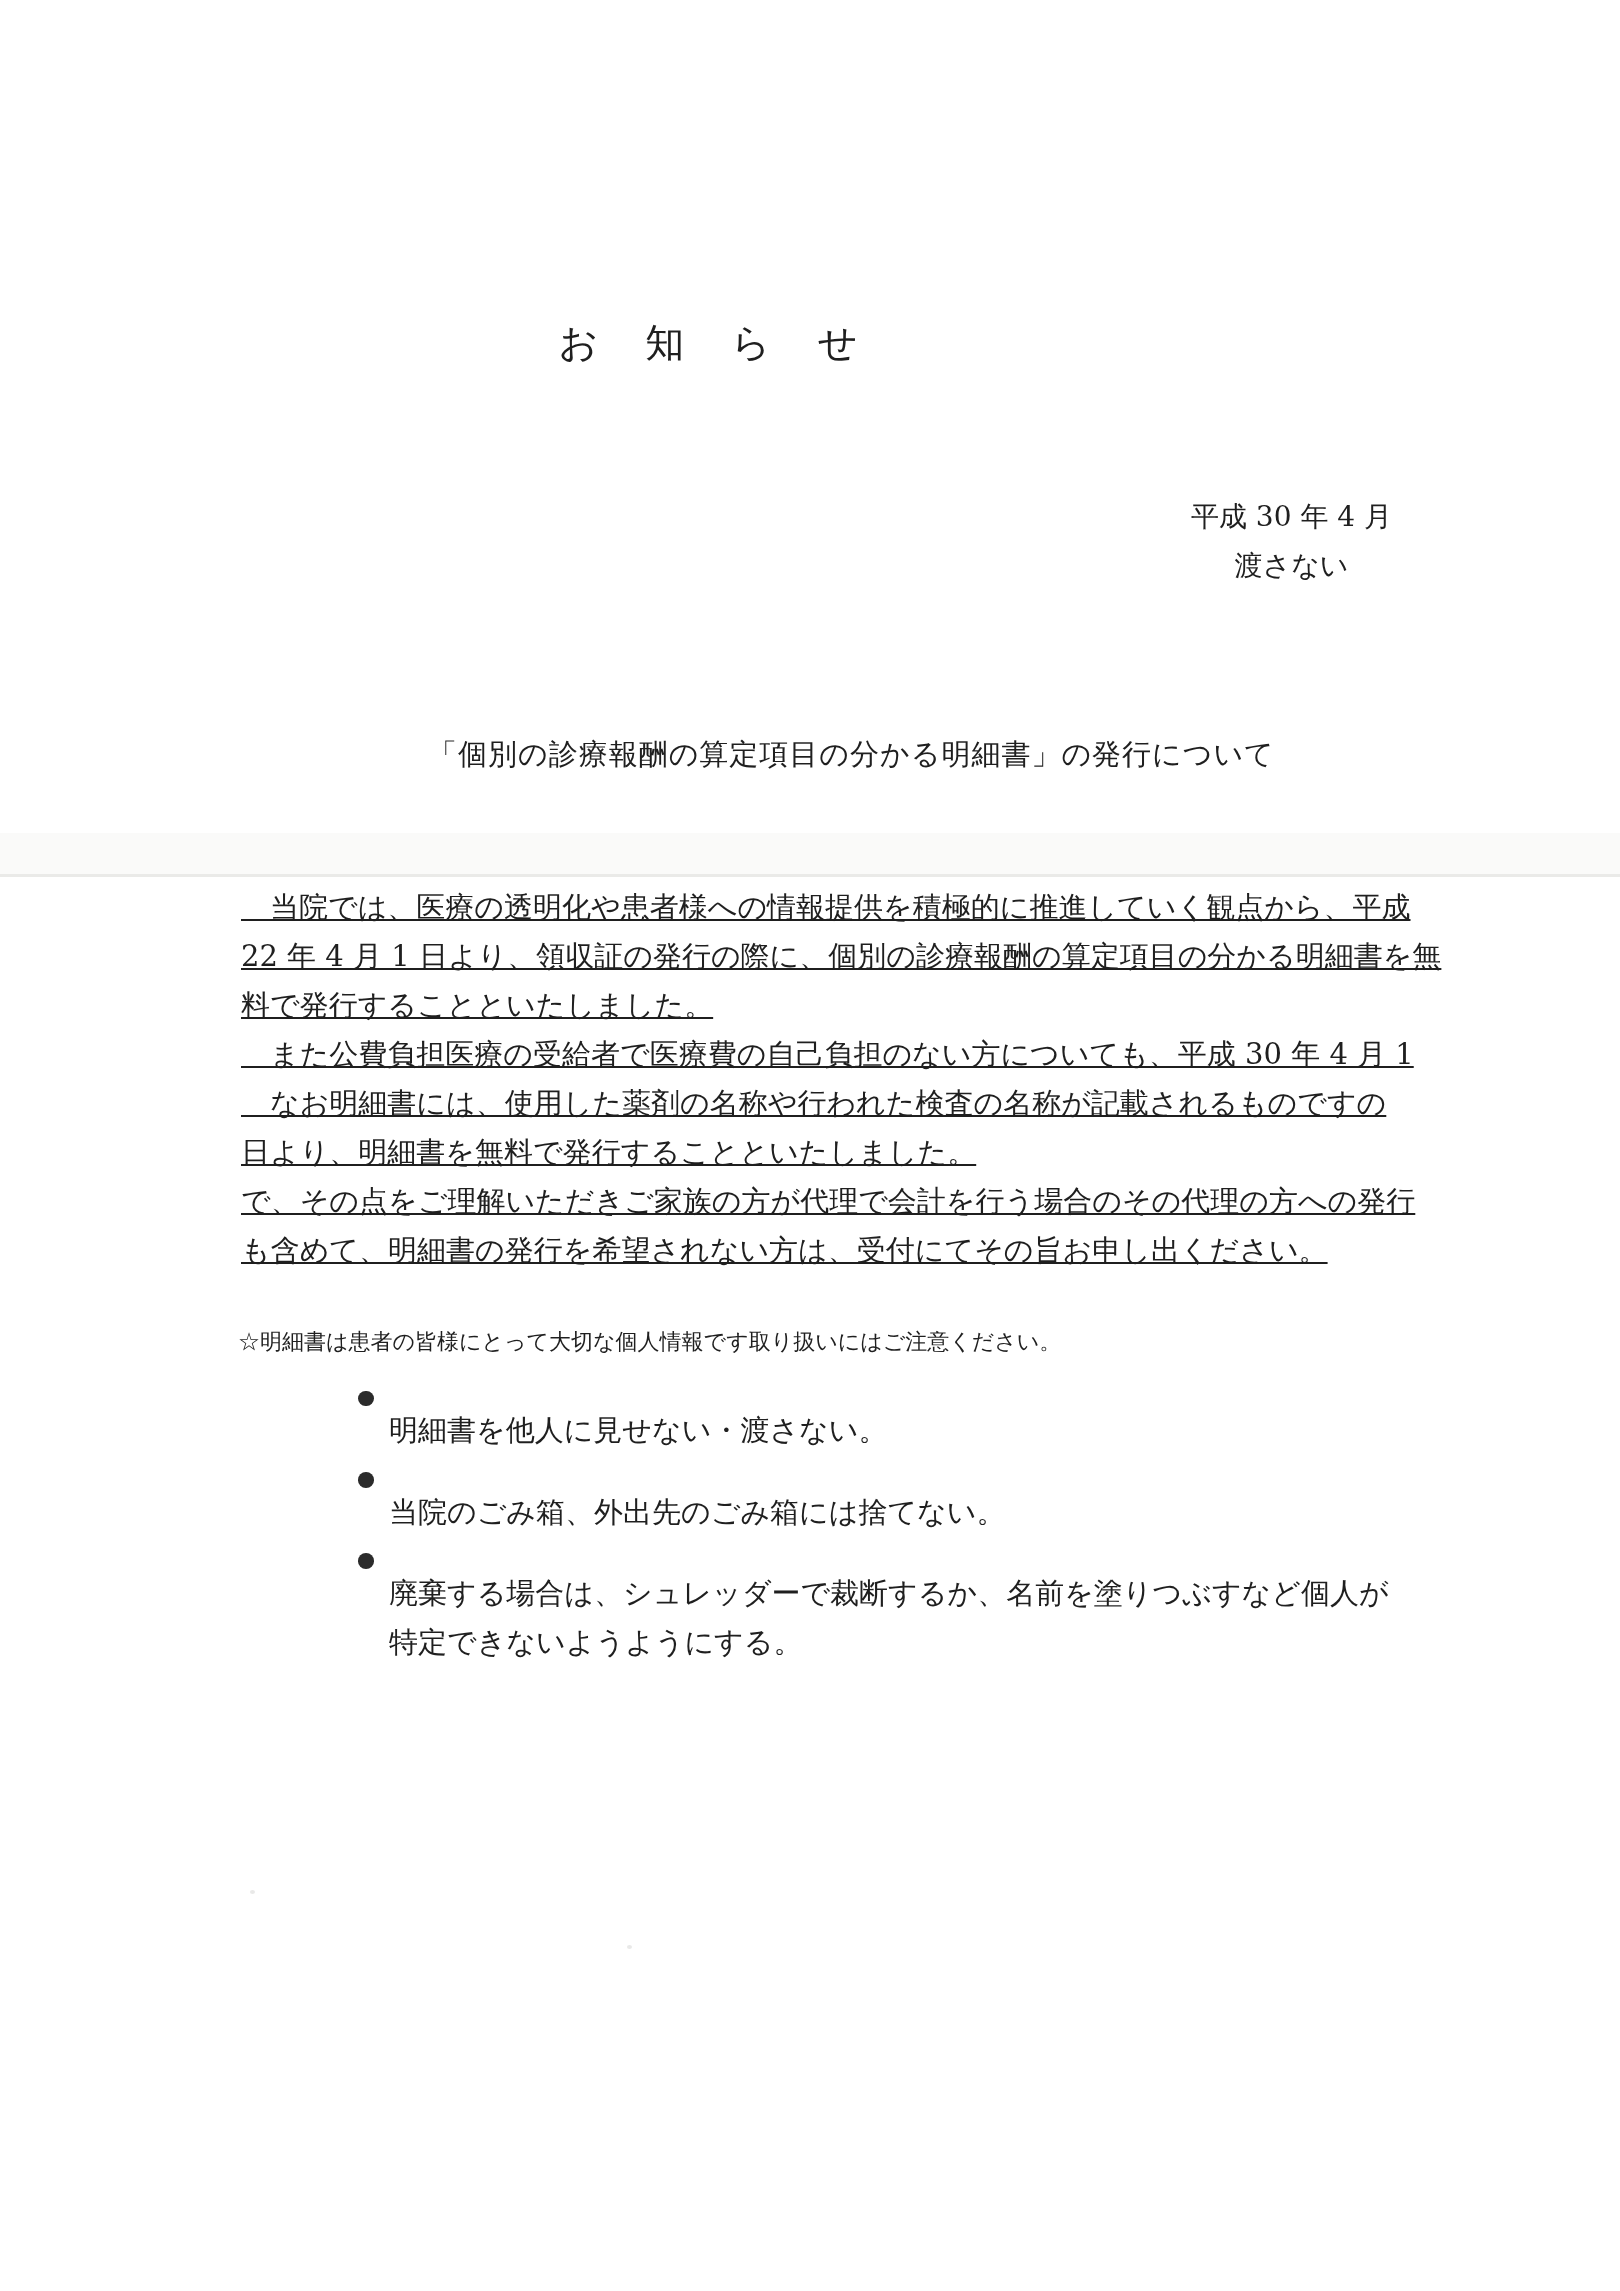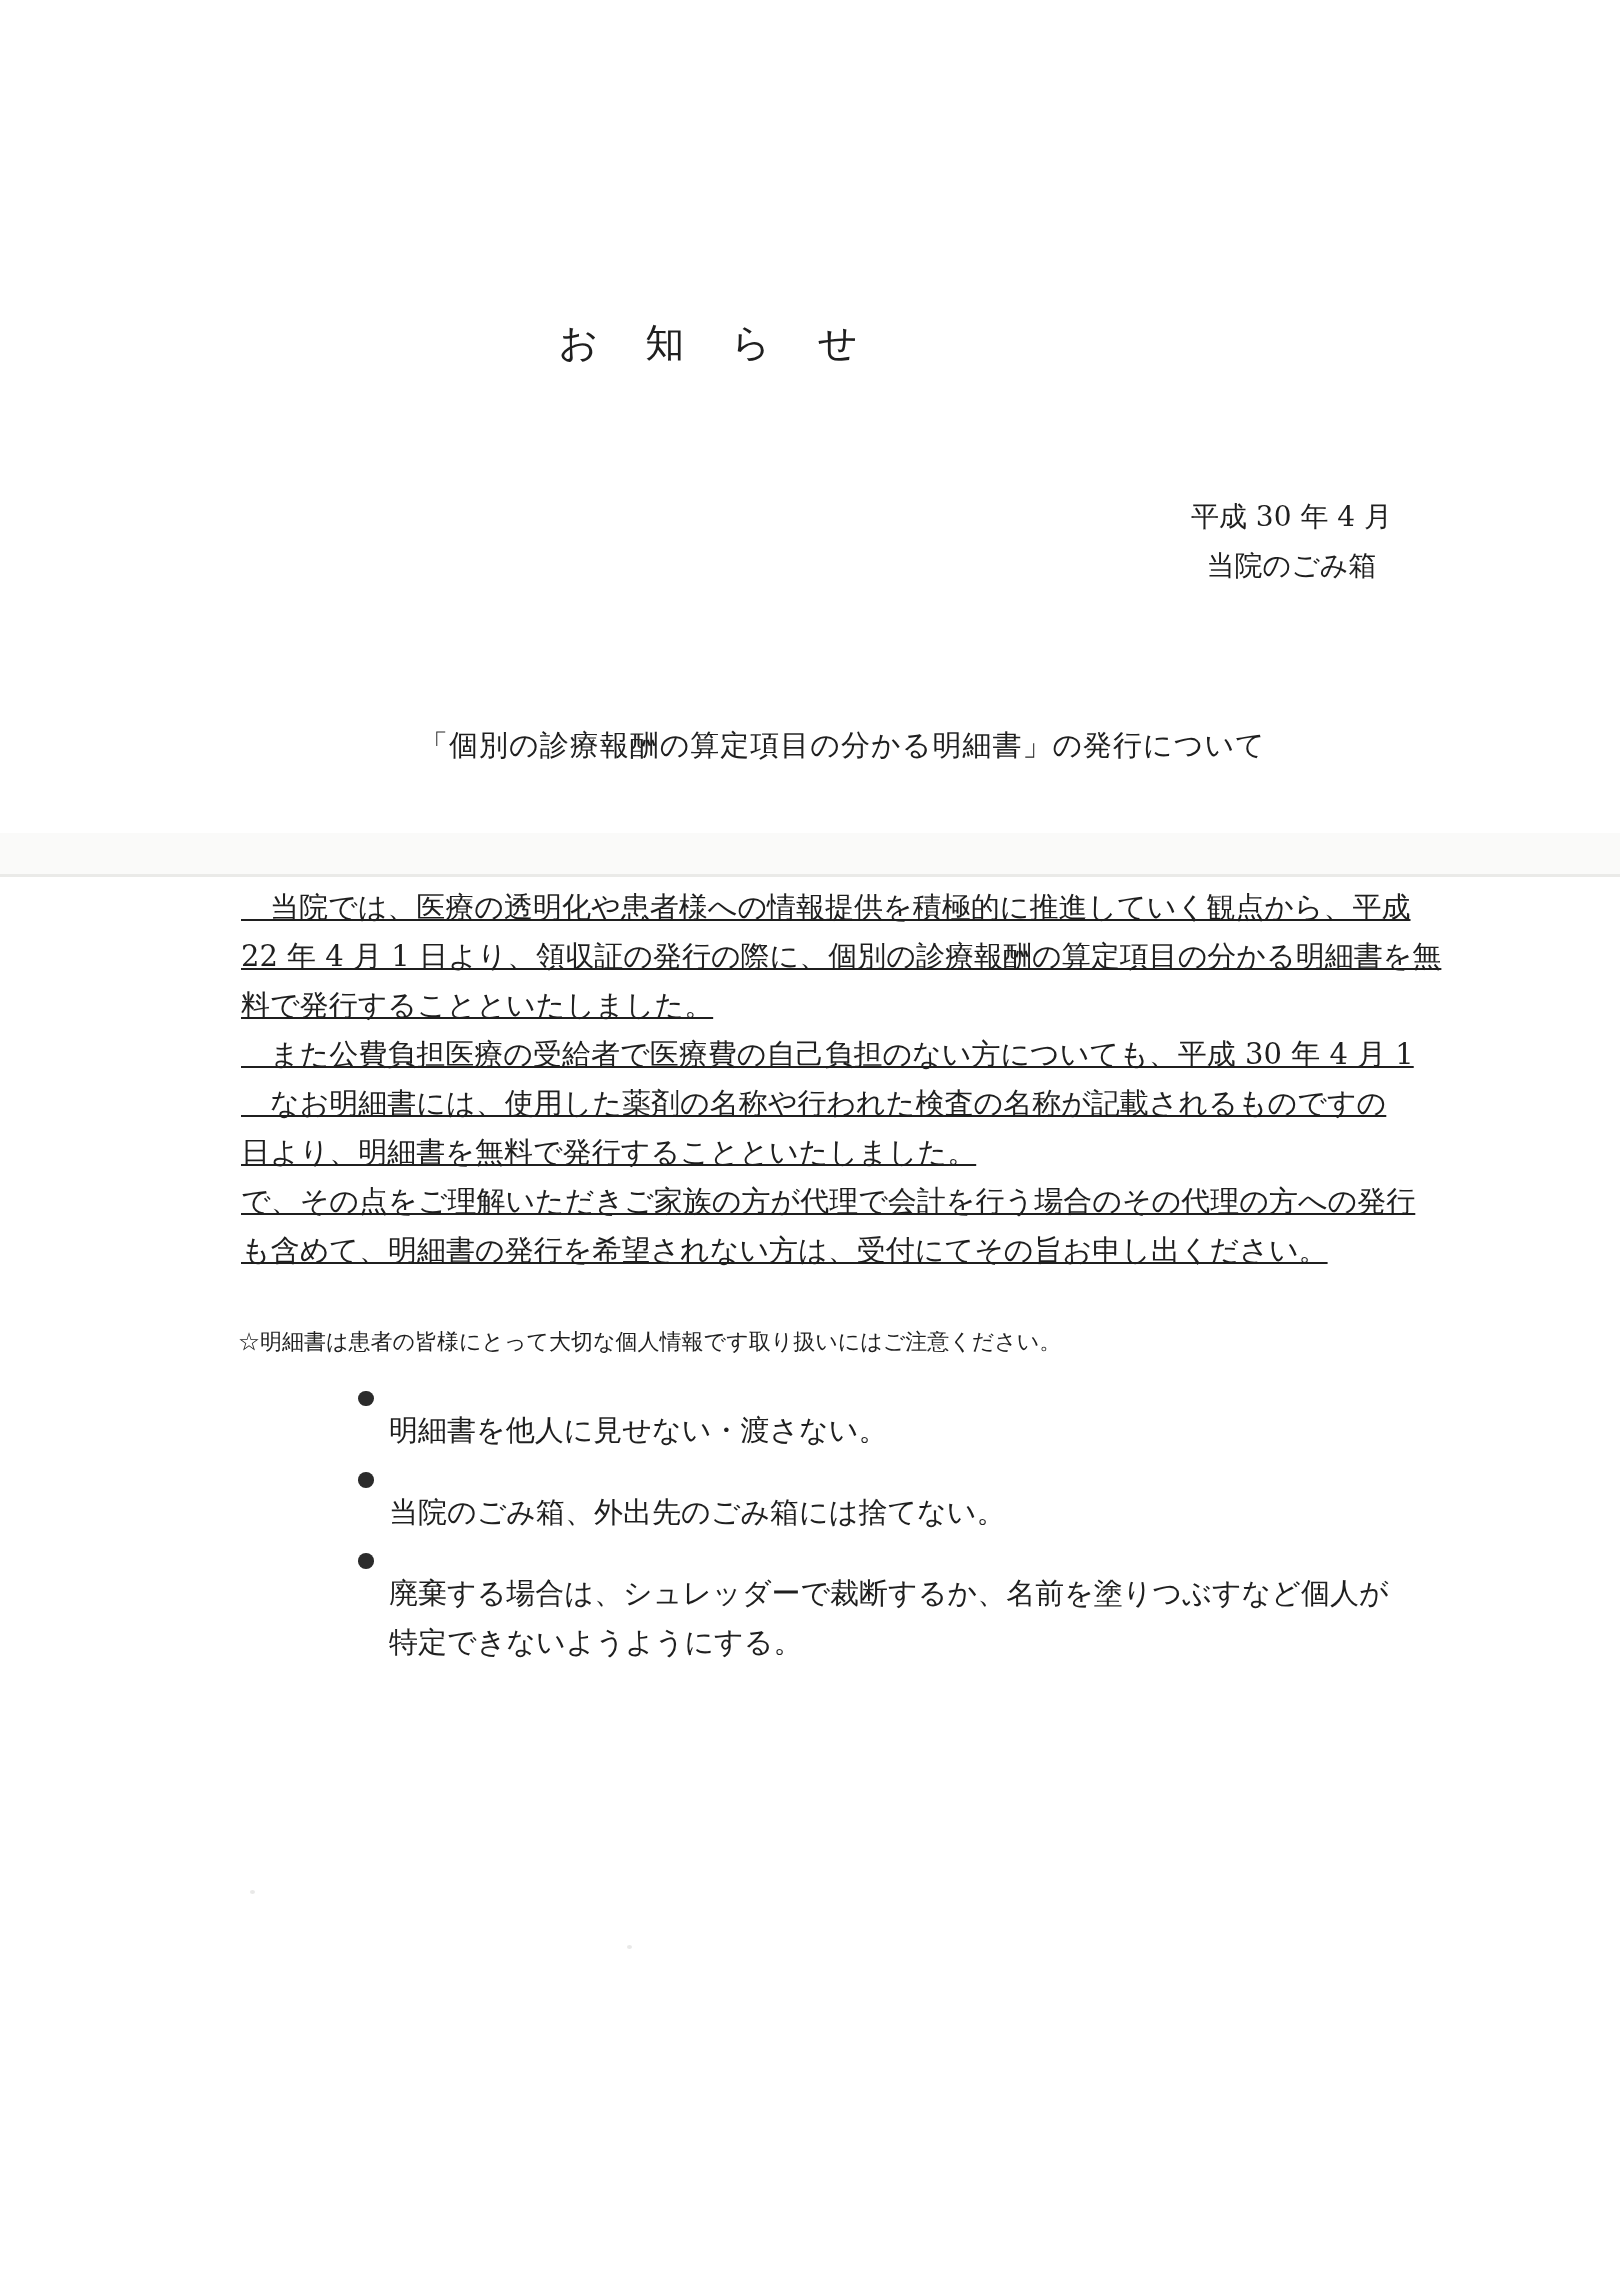--- a/index.html
+++ b/index.html
@@ -34,21 +34,21 @@
     font-size:39px;font-weight:400;letter-spacing:3.9px;
     white-space:pre;
   }
   .meta-block{
     position:absolute;top:492px;right:228px;
     text-align:center;
     font-size:28px;line-height:49px;
   }
   .subject-heading{
     position:absolute;top:723px;left:416px;
-    margin:3px;
+    margin:12px;
     font-size:29px;font-weight:400;letter-spacing:1px;
     white-space:pre;
   }
   .body-block{
     position:absolute;top:883px;left:241px;width:1235px;
     font-size:29px;line-height:49px;
   }
   .body-line{white-space:pre;text-decoration:underline;}
   .privacy-notice{
     position:absolute;top:1327px;left:238px;
@@ -73,21 +73,21 @@
 
   <div class="scan-tint"></div>
   <div class="scan-line"></div>
   <div class="speck s1"></div>
   <div class="speck s2"></div>
 
   <h1 class="doc-title">お　知　ら　せ</h1>
 
   <div class="meta-block">
     <div>平成 30 年 4 月</div>
-    <div>当院のごみ箱</div>
+    <div>渡さない</div>
   </div>
 
   <h2 class="subject-heading">「個別の診療報酬の算定項目の分かる明細書」の発行について</h2>
 
   <div class="body-block">
     <div class="body-line">　当院では、医療の透明化や患者様への情報提供を積極的に推進していく観点から、平成</div>
     <div class="body-line">22 年 4 月 1 日より、領収証の発行の際に、個別の診療報酬の算定項目の分かる明細書を無</div>
     <div class="body-line">料で発行することといたしました。</div>
     <div class="body-line">　また公費負担医療の受給者で医療費の自己負担のない方についても、平成 30 年 4 月 1</div>
     <div class="body-line">　なお明細書には、使用した薬剤の名称や行われた検査の名称が記載されるものですの</div>

